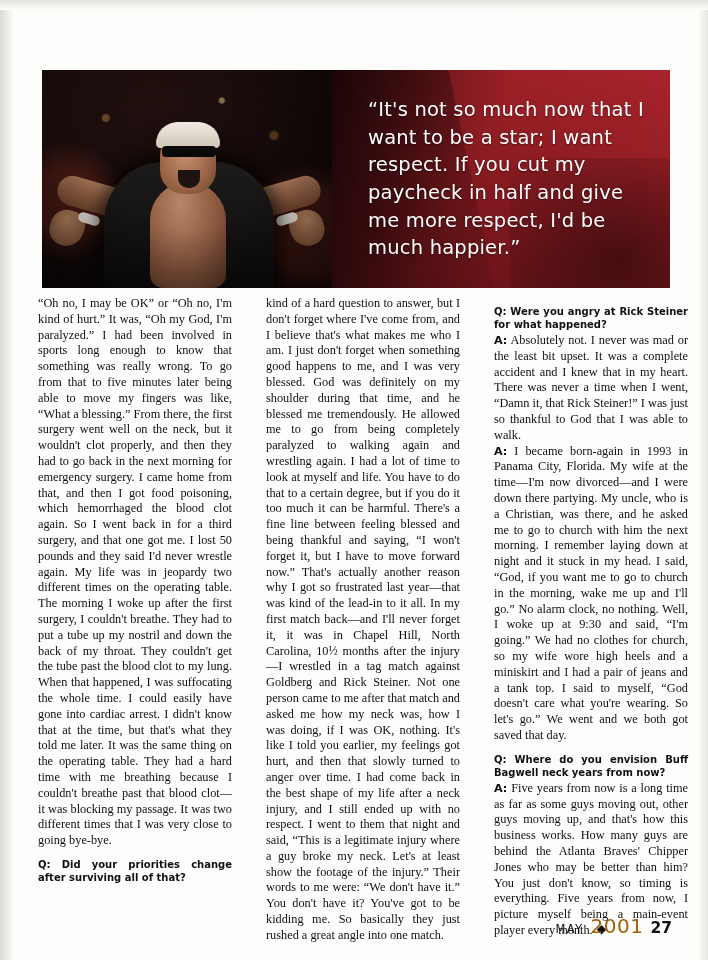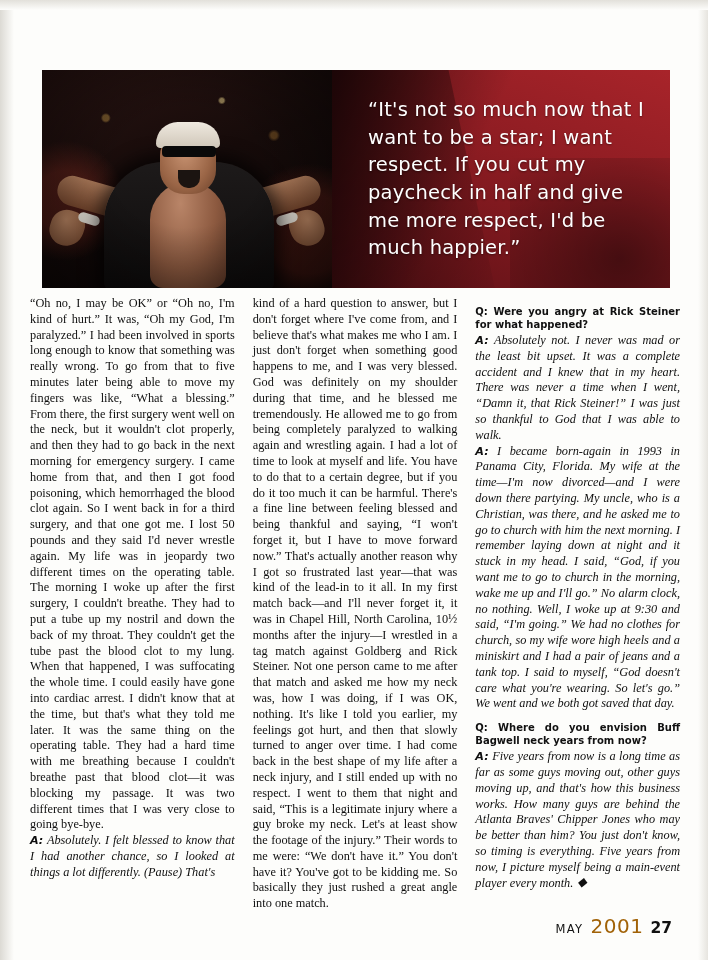--- a/index.html
+++ b/index.html
@@ -206,26 +206,26 @@
     font-family: "DejaVu Sans", sans-serif;
     font-size: 19.5px;
     line-height: 1.42;
     letter-spacing: 0.2px;
     text-shadow: 0 1px 2px rgba(0,0,0,0.45);
   }
 
   
   .columns {
     position: absolute;
-    left: 30px;
+    left: 38px;
     top: 296px;
     width: 650px;
     height: 620px;
     display: flex;
-    gap: 18px;
+    gap: 34px;
   }
   .col {
     width: 205px;
     font-size: 12.3px;
     line-height: 1.285;
     text-align: justify;
     hyphens: auto;
     color: #0f0f0f;
   }
   .col p {
@@ -240,21 +240,20 @@
     font-family: "DejaVu Sans", sans-serif;
     font-size: 10px;
     font-weight: bold;
     line-height: 1.3;
     text-align: justify;
     text-indent: 0 !important;
     color: #111;
   }
   .qa-a {
     text-indent: 0 !important;
-    font-style: italic;
   }
   .lbl {
     font-family: "DejaVu Sans", sans-serif;
     font-weight: bold;
     font-size: 11.2px;
   }
   .endmark {
     display: inline-block;
     margin-left: 4px;
     transform: translateY(-1px);
@@ -314,21 +313,21 @@
     </div>
     <div class="quote-panel">
       <p class="quote-text">“It's not so much now that I want to be a star; I want respect. If you cut my paycheck in half and give me more respect, I'd be much happier.”</p>
     </div>
   </div>
 
   <div class="columns">
 
     <div class="col">
       <p class="first">“Oh no, I may be OK” or “Oh no, I'm kind of hurt.” It was, “Oh my God, I'm paralyzed.” I had been involved in sports long enough to know that something was really wrong. To go from that to five minutes later being able to move my fingers was like, “What a blessing.” From there, the first surgery went well on the neck, but it wouldn't clot properly, and then they had to go back in the next morning for emergency surgery. I came home from that, and then I got food poisoning, which hemorrhaged the blood clot again. So I went back in for a third surgery, and that one got me. I lost 50 pounds and they said I'd never wrestle again. My life was in jeopardy two different times on the operating table. The morning I woke up after the first surgery, I couldn't breathe. They had to put a tube up my nostril and down the back of my throat. They couldn't get the tube past the blood clot to my lung. When that happened, I was suffocating the whole time. I could easily have gone into cardiac arrest. I didn't know that at the time, but that's what they told me later. It was the same thing on the operating table. They had a hard time with me breathing because I couldn't breathe past that blood clot—it was blocking my passage. It was two different times that I was very close to going bye-bye.</p>
-      <p class="qa-a"><span class="lbl">A:</span><span> Absolutely. I felt blessed to know that I had another chance, so I looked at things a lot differently. (Pause) That's</span></p>
+      <p class="qa-q">Q: Did your priorities change after surviving all of that?</p>
     </div>
 
     <div class="col">
       <p class="first">kind of a hard question to answer, but I don't forget where I've come from, and I believe that's what makes me who I am. I just don't forget when something good happens to me, and I was very blessed. God was definitely on my shoulder during that time, and he blessed me tremendously. He allowed me to go from being completely paralyzed to walking again and wrestling again. I had a lot of time to look at myself and life. You have to do that to a certain degree, but if you do it too much it can be harmful. There's a fine line between feeling blessed and being thankful and saying, “I won't forget it, but I have to move forward now.” That's actually another reason why I got so frustrated last year—that was kind of the lead-in to it all. In my first match back—and I'll never forget it, it was in Chapel Hill, North Carolina, 10½ months after the injury—I wrestled in a tag match against Goldberg and Rick Steiner. Not one person came to me after that match and asked me how my neck was, how I was doing, if I was OK, nothing. It's like I told you earlier, my feelings got hurt, and then that slowly turned to anger over time. I had come back in the best shape of my life after a neck injury, and I still ended up with no respect. I went to them that night and said, “This is a legitimate injury where a guy broke my neck. Let's at least show the footage of the injury.” Their words to me were: “We don't have it.” You don't have it? You've got to be kidding me. So basically they just rushed a great angle into one match.</p>
     </div>
 
     <div class="col">
       <p class="qa-q">Q: Were you angry at Rick Steiner for what happened?</p>
       <p class="qa-a"><span class="lbl">A:</span><span> Absolutely not. I never was mad or the least bit upset. It was a complete accident and I knew that in my heart. There was never a time when I went, “Damn it, that Rick Steiner!” I was just so thankful to God that I was able to walk.</span></p>
 

